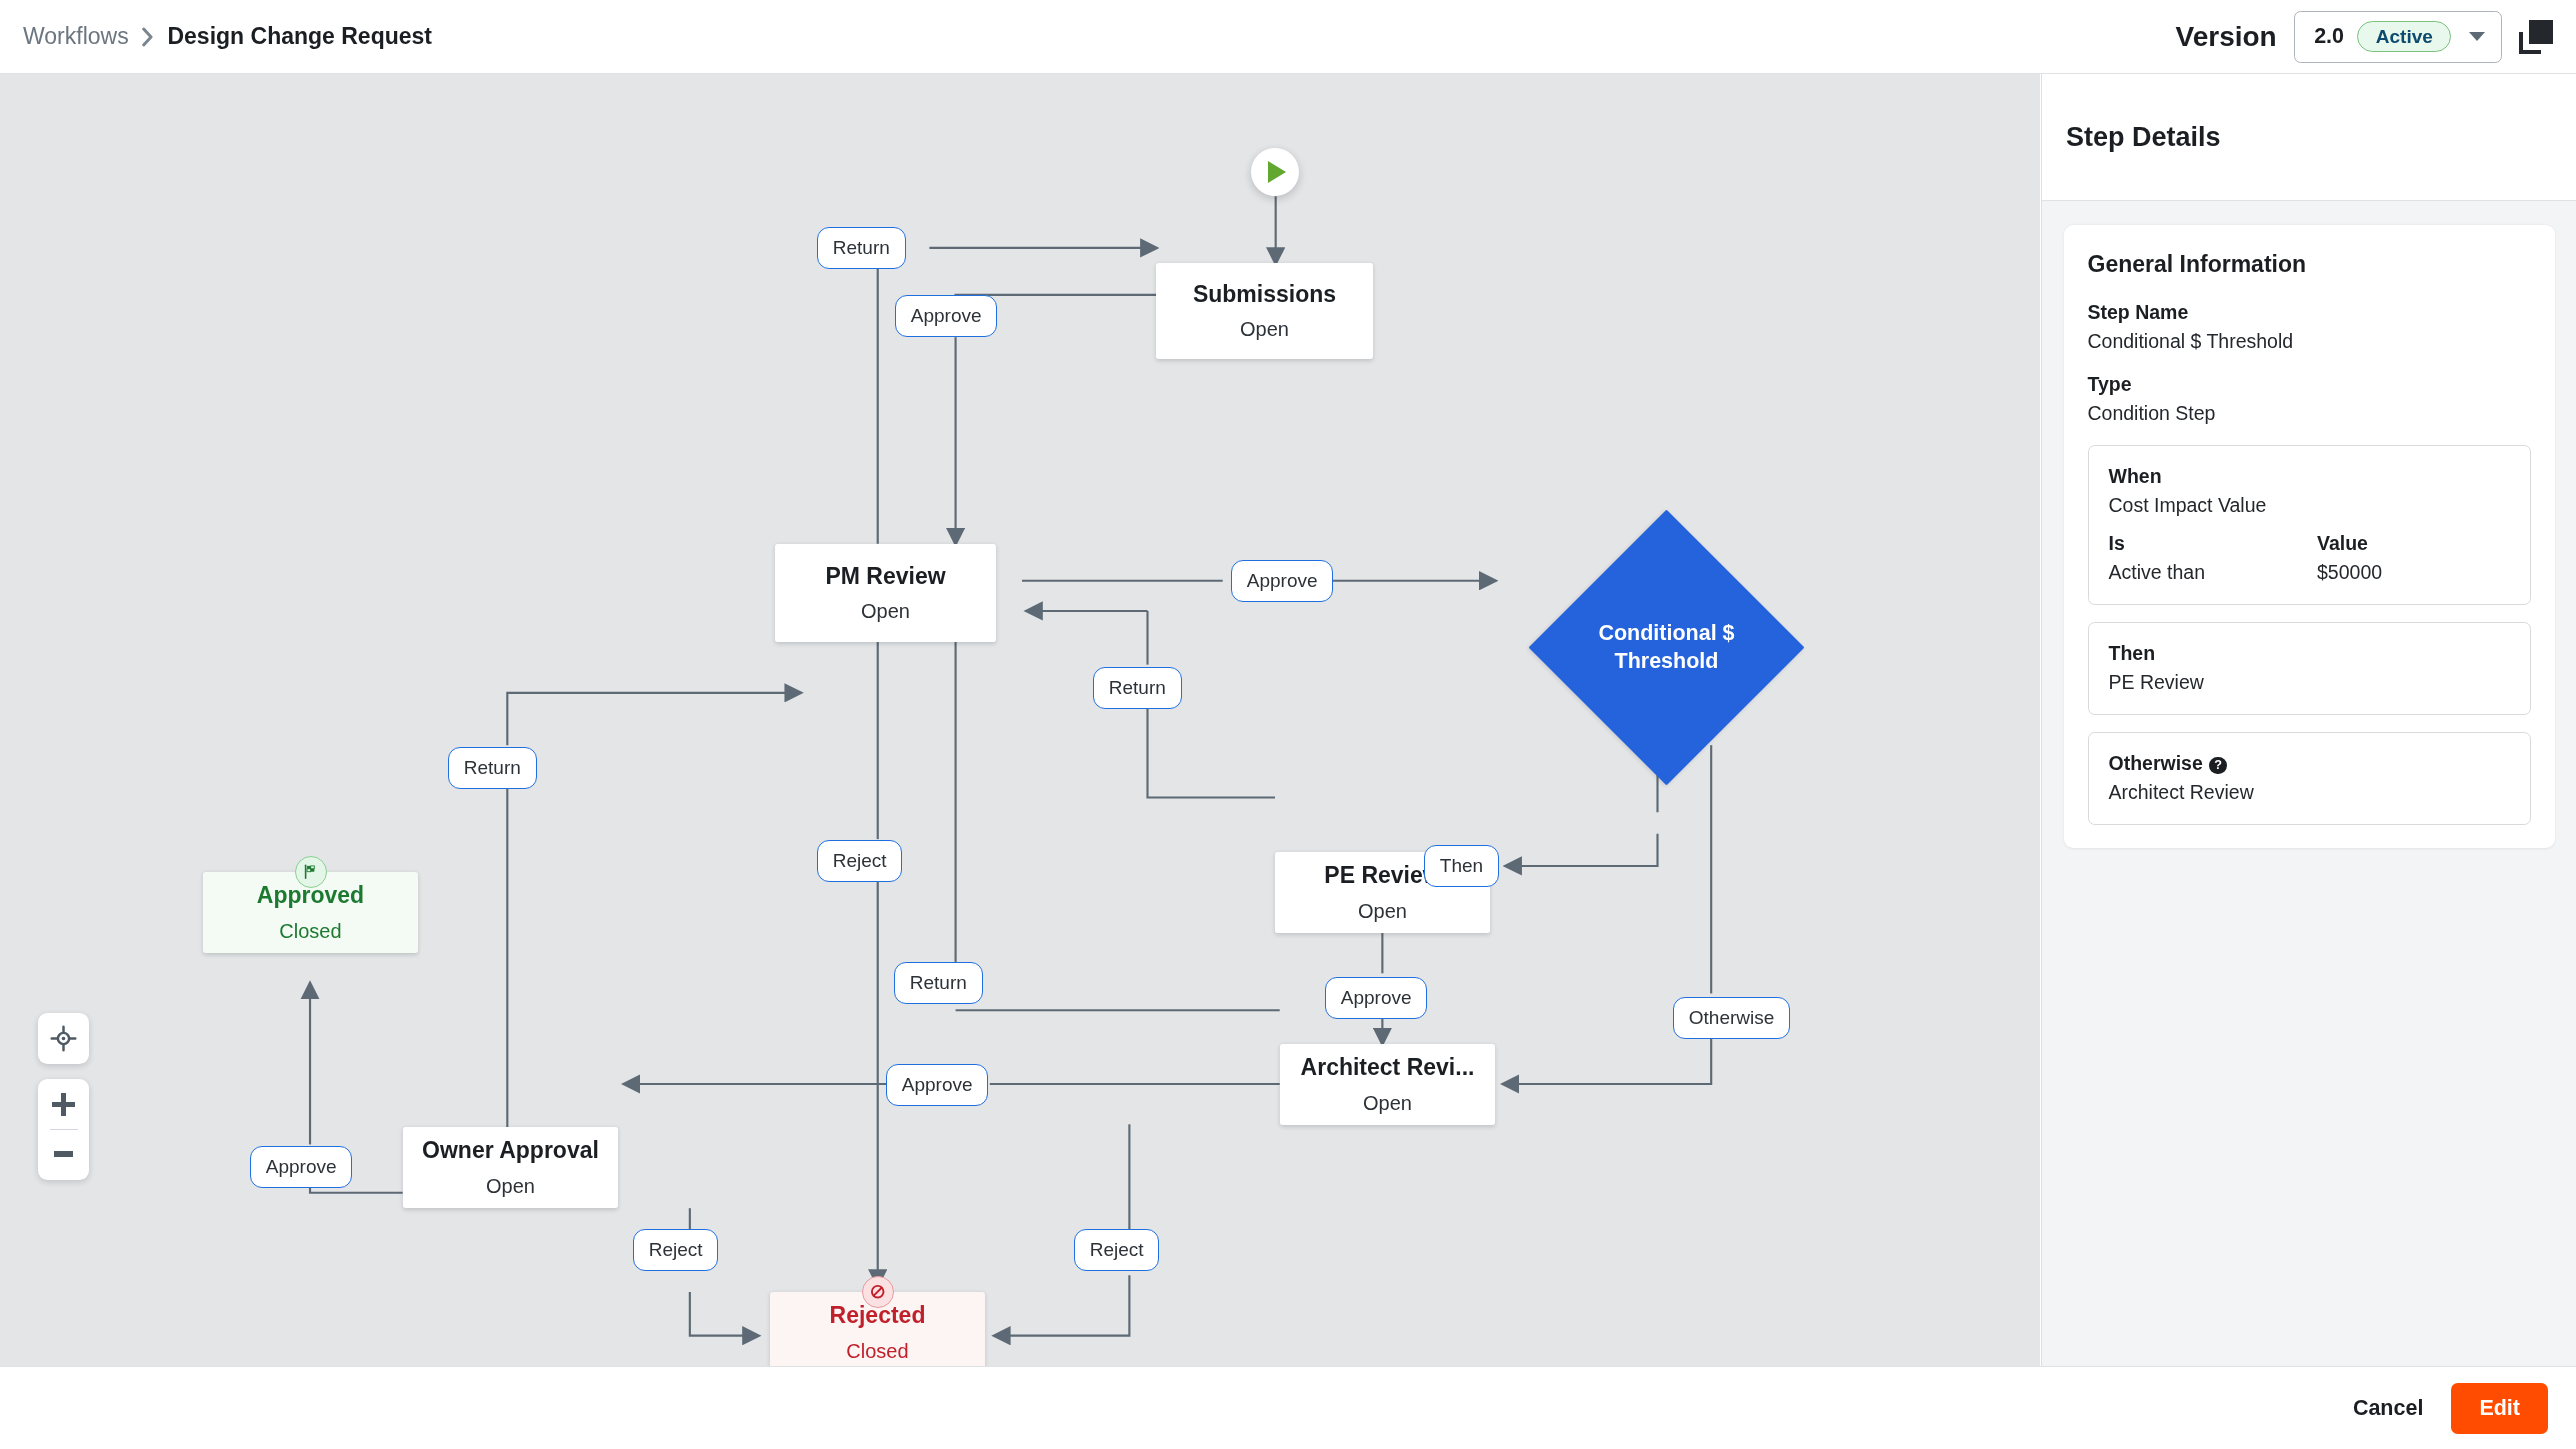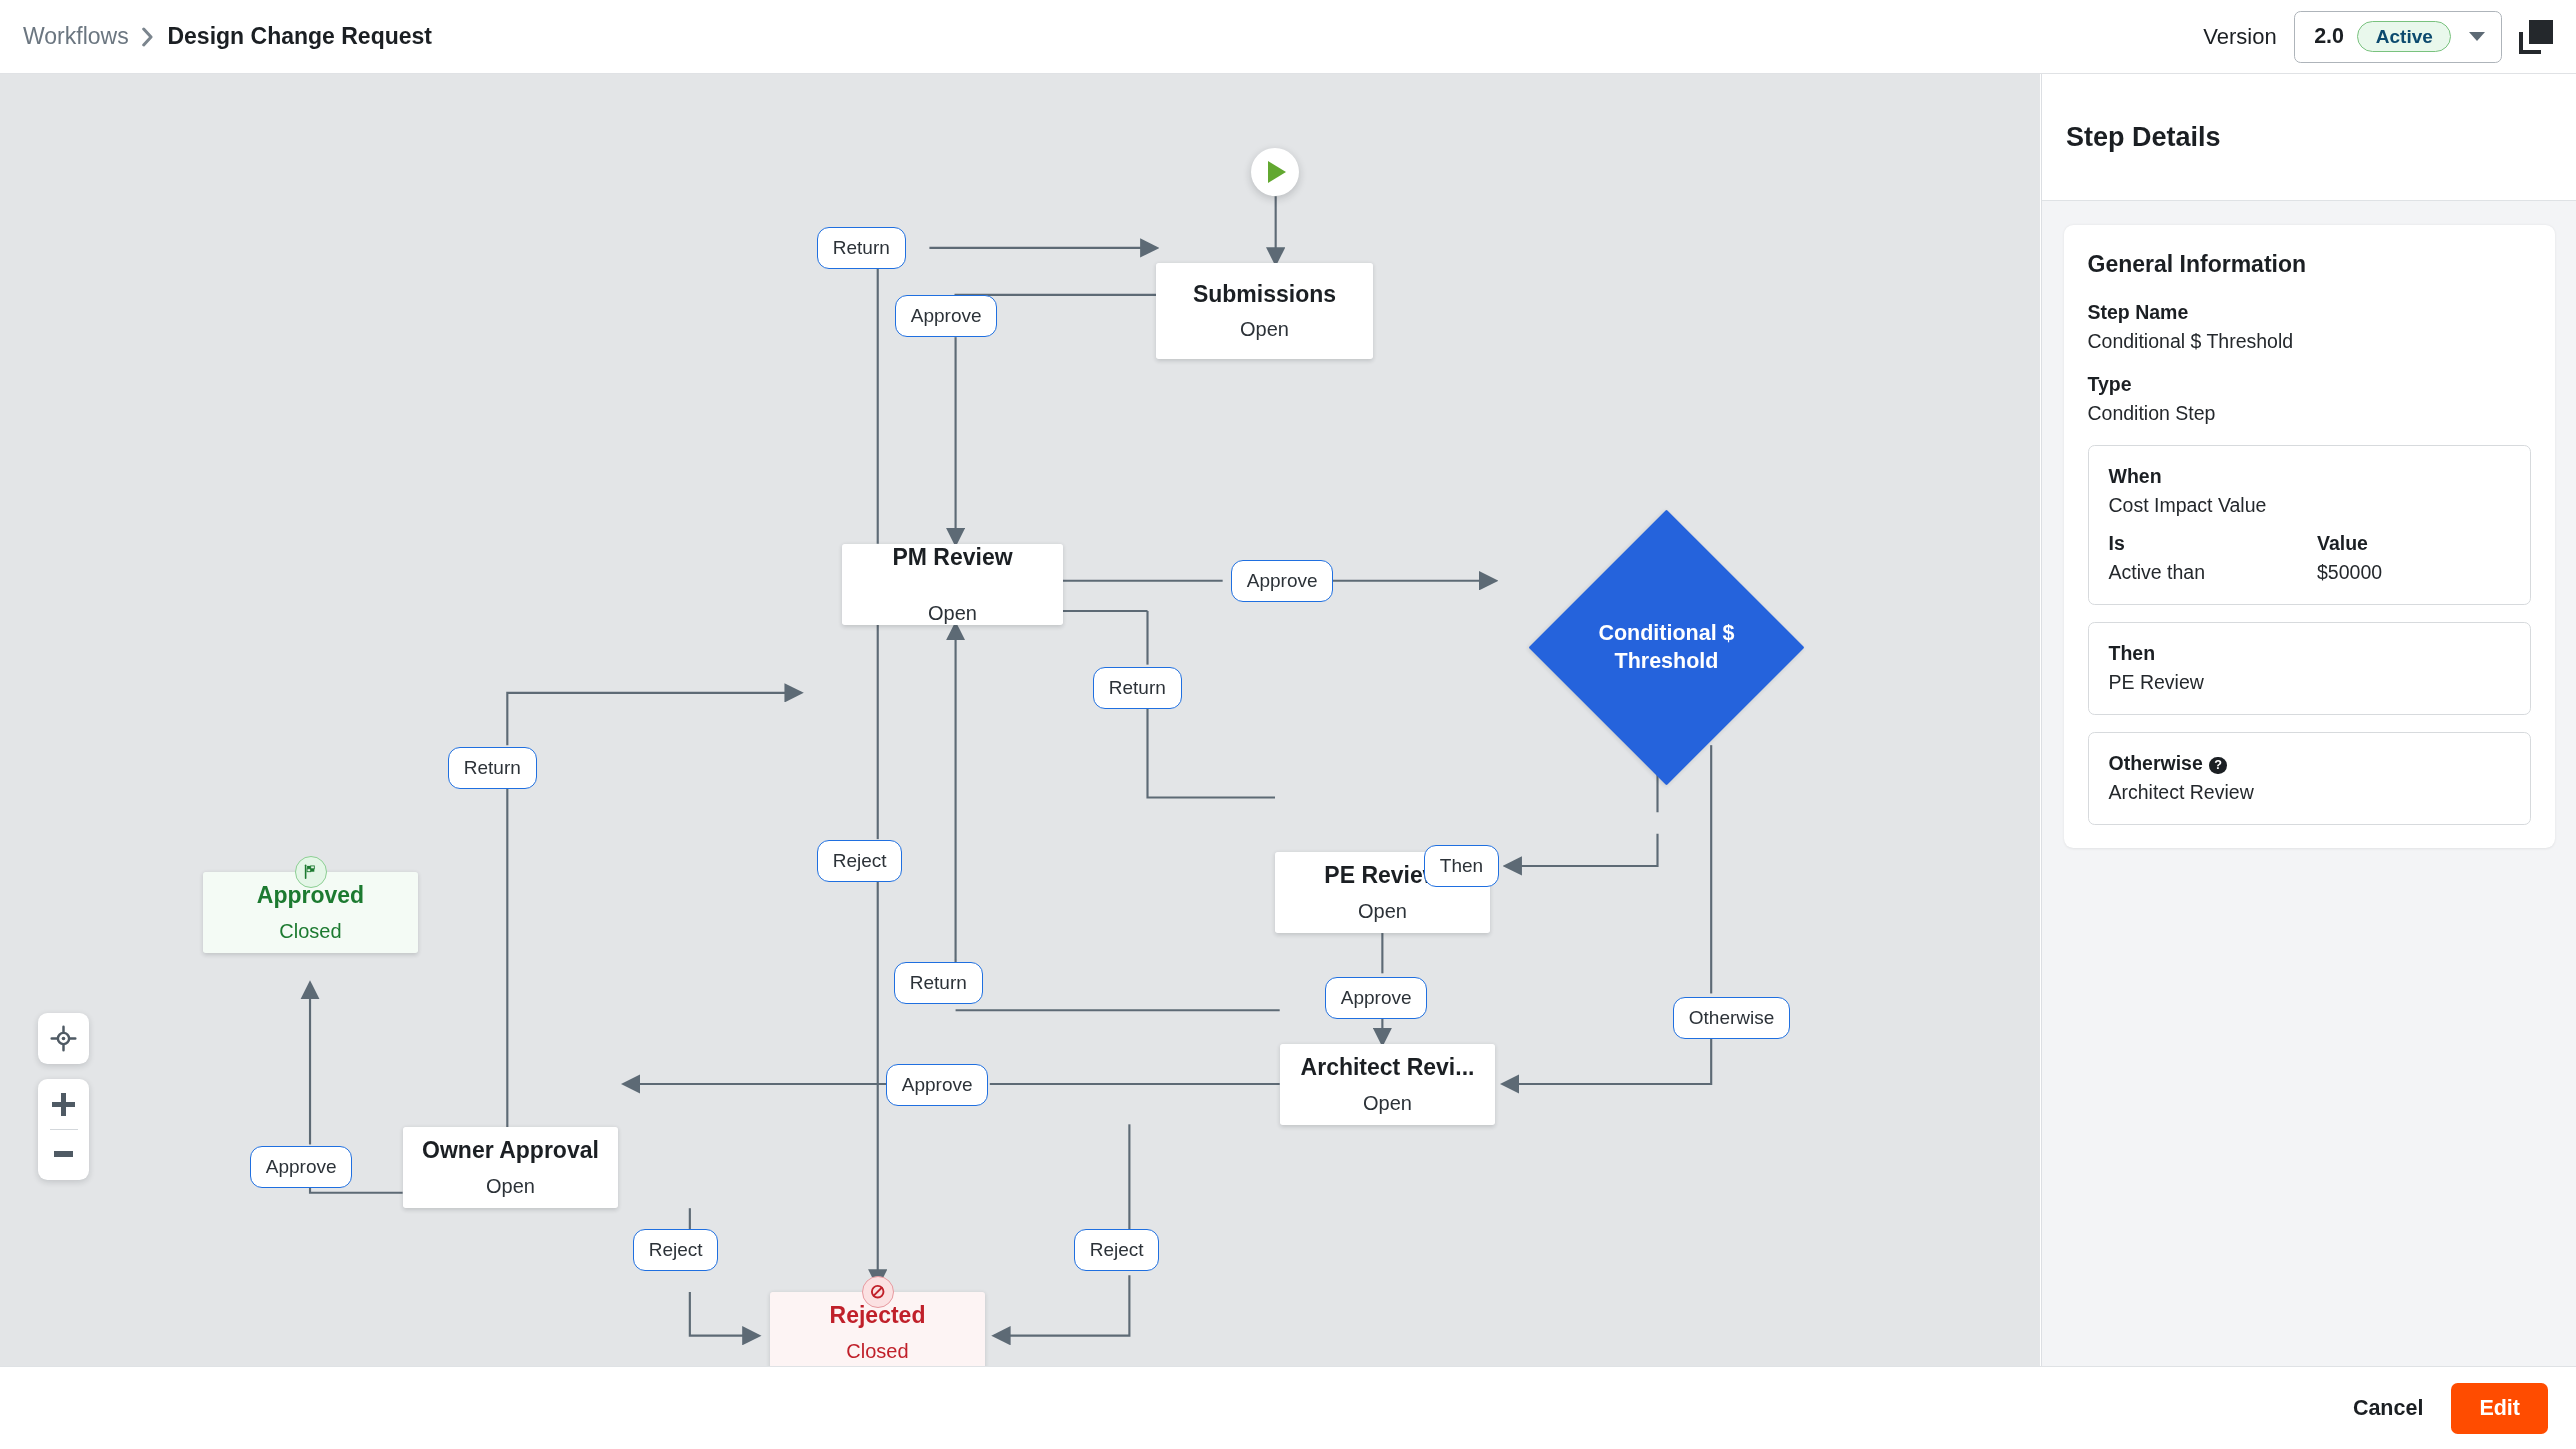--- a/index.html
+++ b/index.html
@@ -16,21 +16,21 @@
     background: #ffffff; display: flex; align-items: center;
     border-bottom: 0.7px solid #e0e2e5;
   }
   .breadcrumb { display: flex; align-items: center; margin-left: 23px; gap: 12px; }
   .crumb-link { font-size: 23px; color: #6b7680; }
   .crumb-sep { width: 14.8px; height: 23px; display: flex; align-items: center; justify-content: center; }
   .crumb-sep svg { width: 13.4px; height: 20px; }
   .crumb-current { font-size: 23px; font-weight: bold; color: #1b1f23; }
 
   .topbar-right { margin-left: auto; display: flex; align-items: center; gap: 17.4px; margin-right: 23px; }
-  .version-label { font-size: 22px; font-weight: normal; color: #1b1f23; }
+  .version-label { font-size: 28px; font-weight: bold; color: #1b1f23; }
   .version-select {
     display: flex; align-items: center; gap: 13.4px;
     border: 0.7px solid #aeb4ba; border-radius: 6.7px;
     height: 52px; padding: 0 16px 0 19px; background: #fff;
   }
   .version-num { font-size: 21.5px; font-weight: bold; color: #1b1f23; }
   .badge-active {
     border: 0.7px solid #79c27e; background: #e9f8ec; color: #0c4a6e;
     border-radius: 670px; font-size: 19px; font-weight: bold;
     padding: 4.7px 17.4px; line-height: 1;
@@ -264,21 +264,21 @@
 
   <div class="start-node" style="left:1251px; top:74px;">
     <span class="tri"></span>
   </div>
 
   <div class="node" style="left:1156px; top:189px; width:217px; height:96px;">
     <div class="n-title">Submissions</div>
     <div class="n-status">Open</div>
   </div>
 
-  <div class="node" style="left:842px; top:470px; width:221px; height:81px;justify-content:space-between;">
+  <div class="node" style="left:775px; top:470px; width:221px; height:98px;">
     <div class="n-title">PM Review</div>
     <div class="n-status">Open</div>
   </div>
 
   <div class="diamond" style="left:1569px; top:476px; width:195px; height:195px;"></div>
   <div class="diamond-label" style="left:1569px; top:476px; width:195px; height:195px;">Conditional $ Threshold</div>
 
   <div class="node" style="left:1275px; top:778px; width:215px; height:81px;">
     <div class="n-title">PE Review</div>
     <div class="n-status">Open</div>

